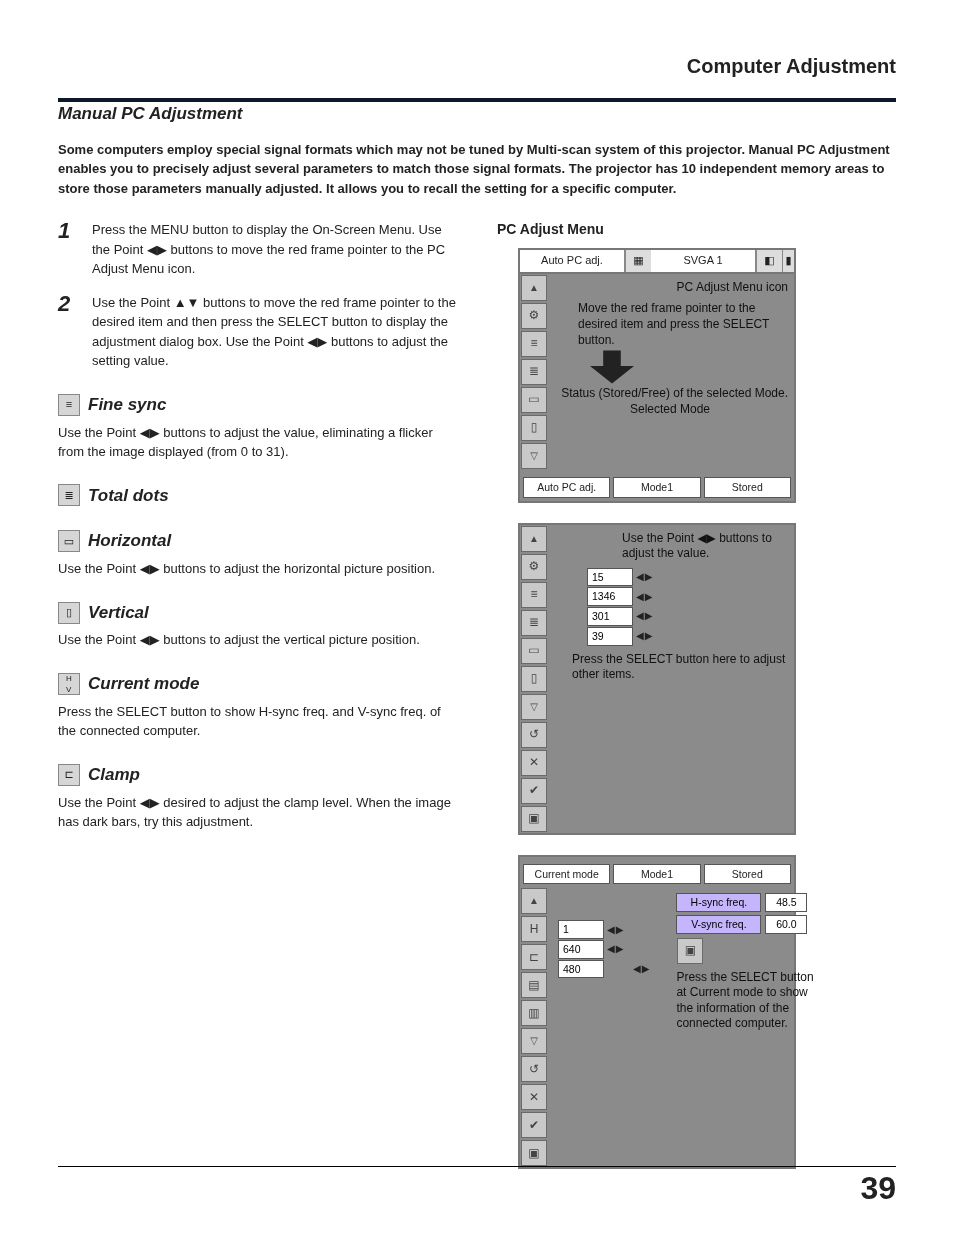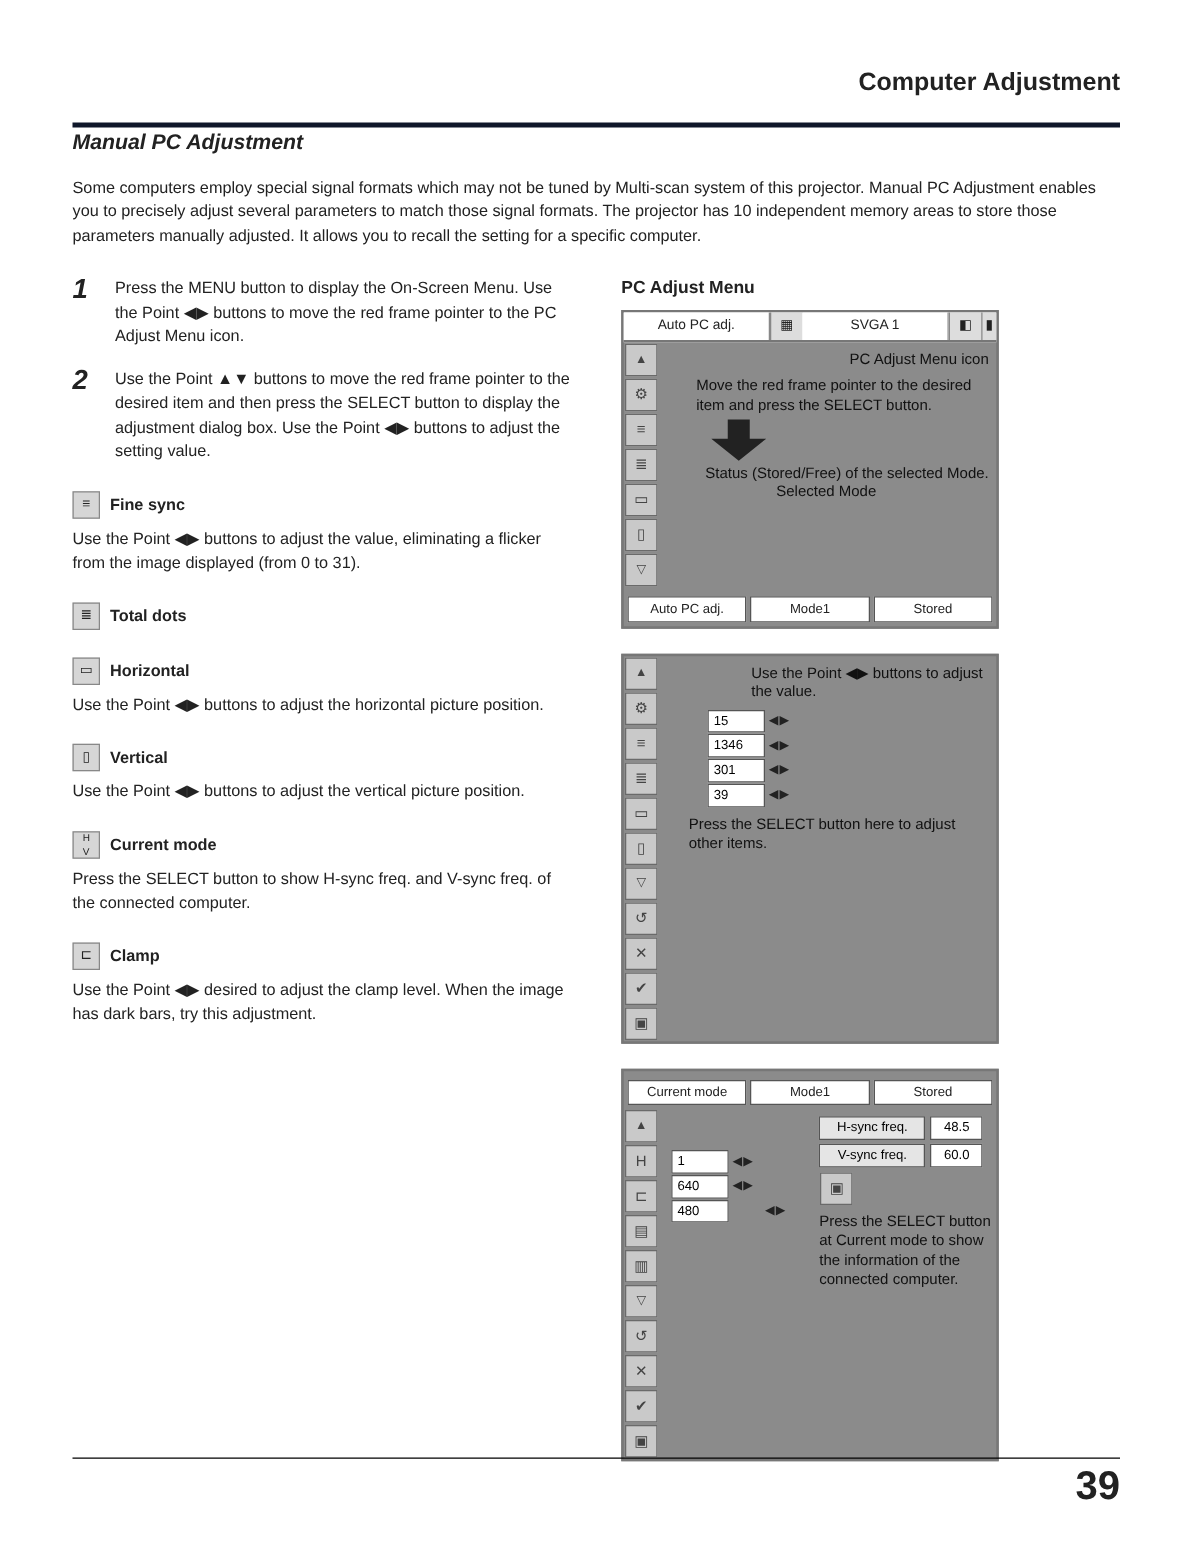--- a/index.html
+++ b/index.html
@@ -23,20 +23,21 @@
   .section-title {
     font-size: 17px;
     font-weight: bold;
     font-style: italic;
     margin-bottom: 14px;
   }
   .intro {
     font-size: 13px;
     margin-bottom: 22px;
     line-height: 1.5;
+    font-weight: bold;
   }
   .columns { display: flex; gap: 40px; }
   .left-col { flex: 1 1 50%; }
   .right-col { flex: 1 1 50%; }
   .step {
     display: flex;
     gap: 14px;
     margin-bottom: 14px;
   }
   .step-num {
@@ -56,33 +57,34 @@
   }
   .sub-icon {
     width: 22px; height: 22px;
     border: 1px solid #888;
     background: #d6d6d6;
     display: inline-flex;
     align-items: center;
     justify-content: center;
     font-size: 11px;
   }
-  .sub-title { font-weight: bold; font-size: 13px; }
+  .sub-title { font-weight: bold; font-size: 17px; font-style: italic; }
   .sub-body { font-size: 13px; line-height: 1.5; }
   .right-heading {
     font-weight: bold;
     font-size: 14px;
     margin-bottom: 8px;
   }
   .menu-panel {
     border: 2px solid #777;
     background: #8b8b8b;
-    width: 302px;
+    width: 278px;
     margin-bottom: 20px;
     position: relative;
+    margin-left: 21px;
   }
   .menu-row-top {
     display: flex;
     align-items: center;
     background: #fff;
     border-bottom: 2px solid #777;
   }
   .top-label {
     flex: 1;
     background: #fff;
@@ -161,21 +163,21 @@
     font-size:10px; color:#222;
     letter-spacing: 1px;
   }
   .subtable {
     display:inline-block;
     margin-left: 20px;
   }
   .freq-row { display:flex; gap:4px; margin-bottom:3px;}
   .freq-label {
     width: 85px;
-    background:#e5e5e5;
+    background:#c4b5fd;
     border:1px solid #555;
     font-size:10.5px;
     text-align:center;
     padding:1px 2px;
   }
   .freq-val {
     width: 42px;
     background:#fff;
     border:1px solid #555;
     font-size:10.5px;

